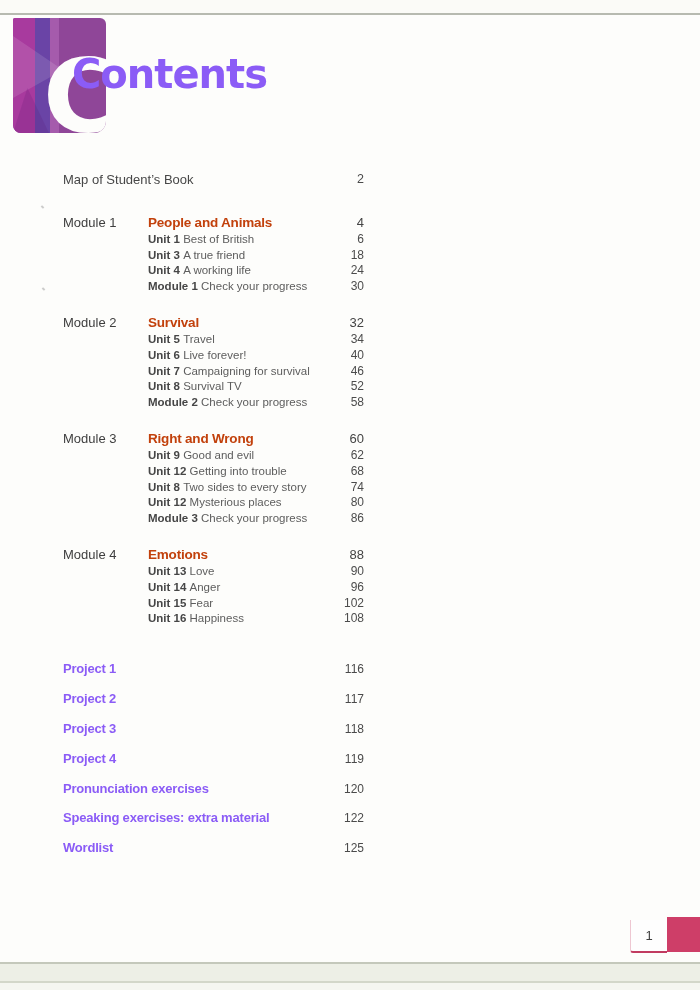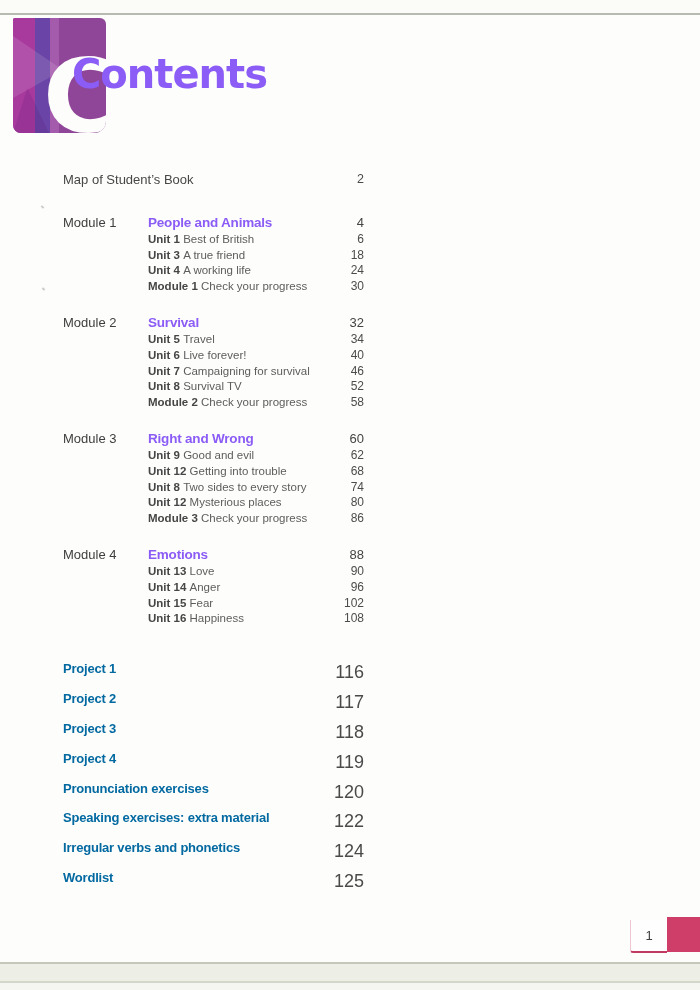--- a/index.html
+++ b/index.html
@@ -33,31 +33,31 @@
   
   .pnum{margin-left:auto;text-align:right;}
   .map-row{position:absolute;left:63px;top:172px;width:301px;display:flex;
     font-size:13px;color:#474747;}
   .map-row .pnum{font-size:12.5px;color:#4a4a4a;}
 
   .modules{position:absolute;left:63px;top:215px;width:301px;}
   .module-section{margin-bottom:21px;}
   .m-header{display:flex;height:17px;align-items:baseline;}
   .m-label{display:inline-block;width:85px;flex:0 0 85px;font-size:13px;color:#3e3e3e;}
-  .m-title{font-weight:bold;font-size:13.5px;color:#8b5cf6;letter-spacing:-0.2px;}
+  .m-title{font-weight:bold;font-size:13.5px;color:#c2410c;letter-spacing:-0.2px;}
   .m-header .pnum{font-size:13px;color:#444;font-weight:normal;}
   .u-row{display:flex;height:15.6px;padding-left:85px;font-size:11.5px;align-items:baseline;}
   .u-prefix{font-weight:bold;color:#464646;}
   .u-text{color:#5d5d5d;}
   .u-row .pnum{font-size:12px;color:#4c4c4c;}
 
   .end-rows{position:absolute;left:63px;top:661px;width:301px;}
   .end-row{display:flex;height:29.9px;align-items:flex-start;}
-  .end-label{font-weight:bold;font-size:13px;color:#0369a1;letter-spacing:-0.2px;}
-  .end-row .pnum{font-size:18px;color:#4a4a4a;font-weight:normal;padding-top:1px;}
+  .end-label{font-weight:bold;font-size:13px;color:#8b5cf6;letter-spacing:-0.2px;}
+  .end-row .pnum{font-size:12px;color:#4a4a4a;font-weight:normal;padding-top:1px;}
 
   
   .folio-box{position:absolute;left:630px;top:920px;width:36px;height:31px;background:#fefefe;
     border-left:1px solid #eec7d2;border-bottom:2px solid #c13b60;border-bottom-left-radius:3px;
     display:flex;align-items:center;justify-content:center;font-size:13px;color:#3f3f3f;}
   .folio-square{position:absolute;left:667px;top:917px;width:33px;height:35px;background:#ce3e68;}
 </style>
 </head>
 <body>
 
@@ -205,24 +205,20 @@
       </div>
       <div class="end-row">
         <span class="end-label">Pronunciation exercises</span>
         <span class="pnum">120</span>
       </div>
       <div class="end-row">
         <span class="end-label">Speaking exercises: extra material</span>
         <span class="pnum">122</span>
       </div>
       <div class="end-row">
-        <span class="end-label">Irregular verbs and phonetics</span>
-        <span class="pnum">124</span>
-      </div>
-      <div class="end-row">
         <span class="end-label">Wordlist</span>
         <span class="pnum">125</span>
       </div>
     </div>
 
   <div class="folio-box">
     <span>1</span>
   </div>
   <div class="folio-square"></div>
 

